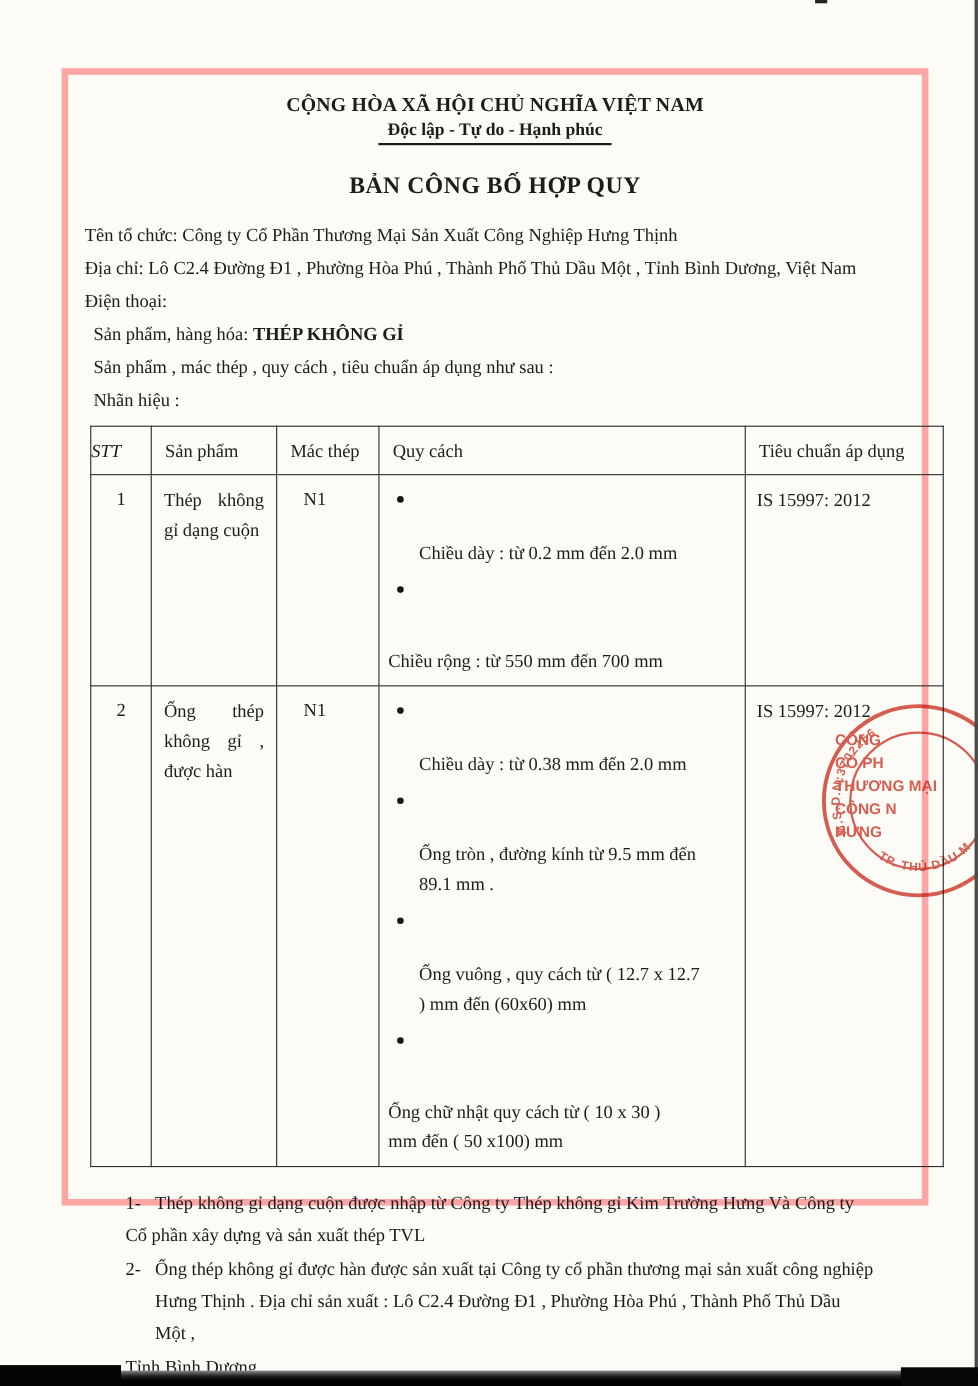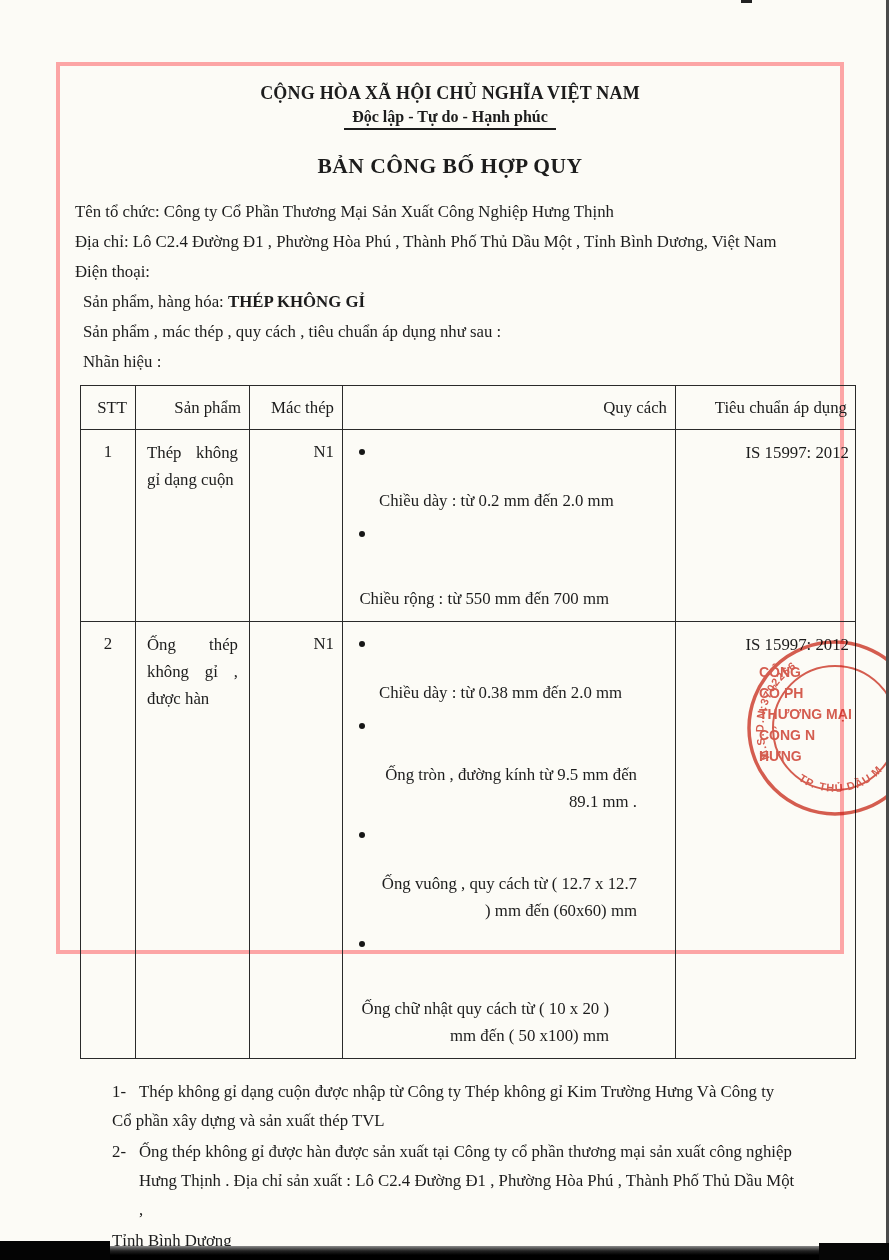--- a/index.html
+++ b/index.html
@@ -3,42 +3,42 @@
 <meta charset="utf-8">
 <style>
   * { margin:0; padding:0; box-sizing:border-box; }
   html,body { background:#9a9a9a; }
   .page {
     position:relative; width:889px; height:1260px; margin:0 auto;
     background:#fcfbf6; overflow:hidden;
     font-family:"Liberation Serif","DejaVu Serif",serif; color:#1c1c1c;
   }
   .frame {
-    position:absolute; left:56px; top:62px; width:788px; height:892px;
-    border:4px solid #fca5a5; padding-top:16px;
+    position:absolute; left:56px; top:62px; width:788px; height:1034px;
+    border:6px solid #fca5a5; padding-top:16px;
   }
   .center { text-align:center; }
   .country { font-size:18px; font-weight:700; letter-spacing:.2px; line-height:22px; }
   .motto-wrap { margin-top:4px; }
   .motto { display:inline-block; font-size:16px; font-weight:700;
            padding:0 8px 2px 8px; border-bottom:2px solid #1c1c1c; }
   .doc-title { margin-top:24px; font-size:21.5px; font-weight:700; letter-spacing:.5px; }
   .doc-number { margin-top:10px; font-size:17px; }
 
   .content { margin-top:18px; padding:0 26px 0 15px; font-size:16.8px; line-height:29px; }
   .content p { margin:1px 0; }
   .pad8 { padding-left:8px; }
   .content strong { font-weight:700; }
 
   table.spec-table { margin:9px 0 0 5px; border-collapse:collapse; table-layout:fixed;
                      width:775px; font-size:16.8px; line-height:27px; }
   .spec-table th, .spec-table td { border:1.7px solid #2a2a2a; vertical-align:top;
-                     padding:8px 8px; font-weight:normal; text-align:right; }
+                     padding:8px 8px; font-weight:normal; text-align:left; }
   .spec-table th { height:40px; vertical-align:middle; padding-left:12px; }
-  .spec-table th.h-stt { text-align:right; padding-left:0; }
+  .spec-table th.h-stt { text-align:left; padding-left:0;font-style:italic; }
   td.stt-cell { text-align:center; }
   td.sp-cell { text-align:justify; padding:9px 11px; }
   td.mac-cell { padding-left:24px; }
   td.qc-cell { padding:9px 6px 9px 8px; }
   td.std-cell { padding:9px 6px 9px 10px; }
   .bullet { display:flex; margin-bottom:7px; }
   .bullet:last-child { margin-bottom:0;flex-direction:column; }
   .dot { flex:none; width:6px; height:6px; border-radius:50%; background:#161616;
          margin:10px 14px 0 8px; }
   .bullet-text { max-width:258px;margin-top:48px; }
@@ -134,21 +134,21 @@
               <div class="bullet">
                 <span class="dot"></span>
                 <span class="bullet-text">Ống tròn , đường kính từ 9.5 mm đến 89.1 mm .</span>
               </div>
               <div class="bullet">
                 <span class="dot"></span>
                 <span class="bullet-text">Ống vuông , quy cách từ ( 12.7 x 12.7 ) mm đến (60x60) mm</span>
               </div>
               <div class="bullet">
                 <span class="dot"></span>
-                <span class="bullet-text">Ống chữ nhật quy cách từ ( 10 x 20 ) mm đến ( 50 x100) mm</span>
+                <span class="bullet-text">Ống chữ nhật quy cách từ ( 10 x 30 ) mm đến ( 50 x100) mm</span>
               </div>
             </td>
             <td class="std-cell">IS 15997: 2012</td>
           </tr>
         </tbody>
       </table>
 
       <div class="after-table">
         <p class="note-plain"><span class="marker">1-</span><span>Thép không gỉ dạng cuộn được nhập từ Công ty Thép không gỉ Kim Trường Hưng Và Công ty Cổ phần xây dựng và sản xuất thép TVL</span></p>
         <p class="note-hang"><span class="marker">2-</span><span>Ống thép không gỉ được hàn được sản xuất tại Công ty cổ phần thương mại sản xuất công nghiệp Hưng Thịnh . Địa chỉ sản xuất : Lô C2.4 Đường Đ1 , Phường Hòa Phú , Thành Phố Thủ Dầu Một ,</span></p>

